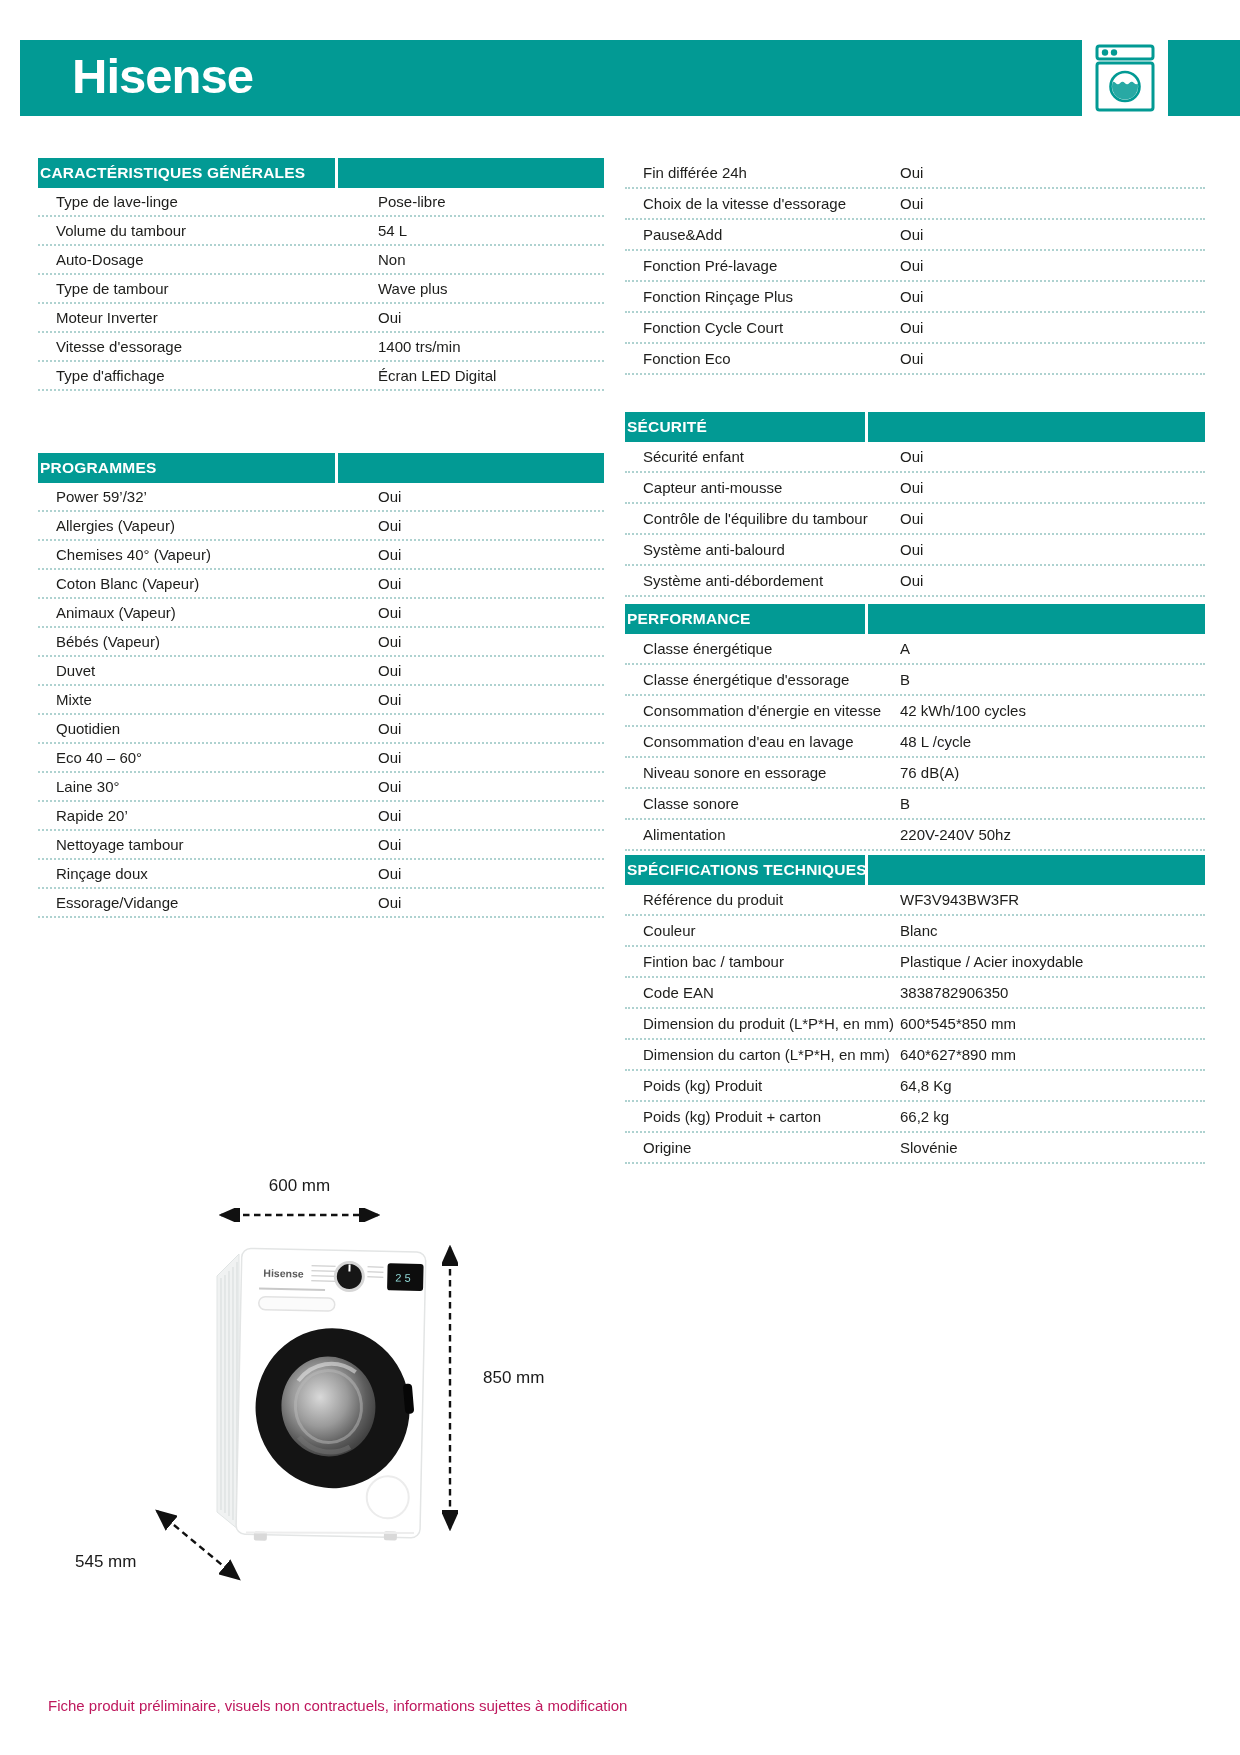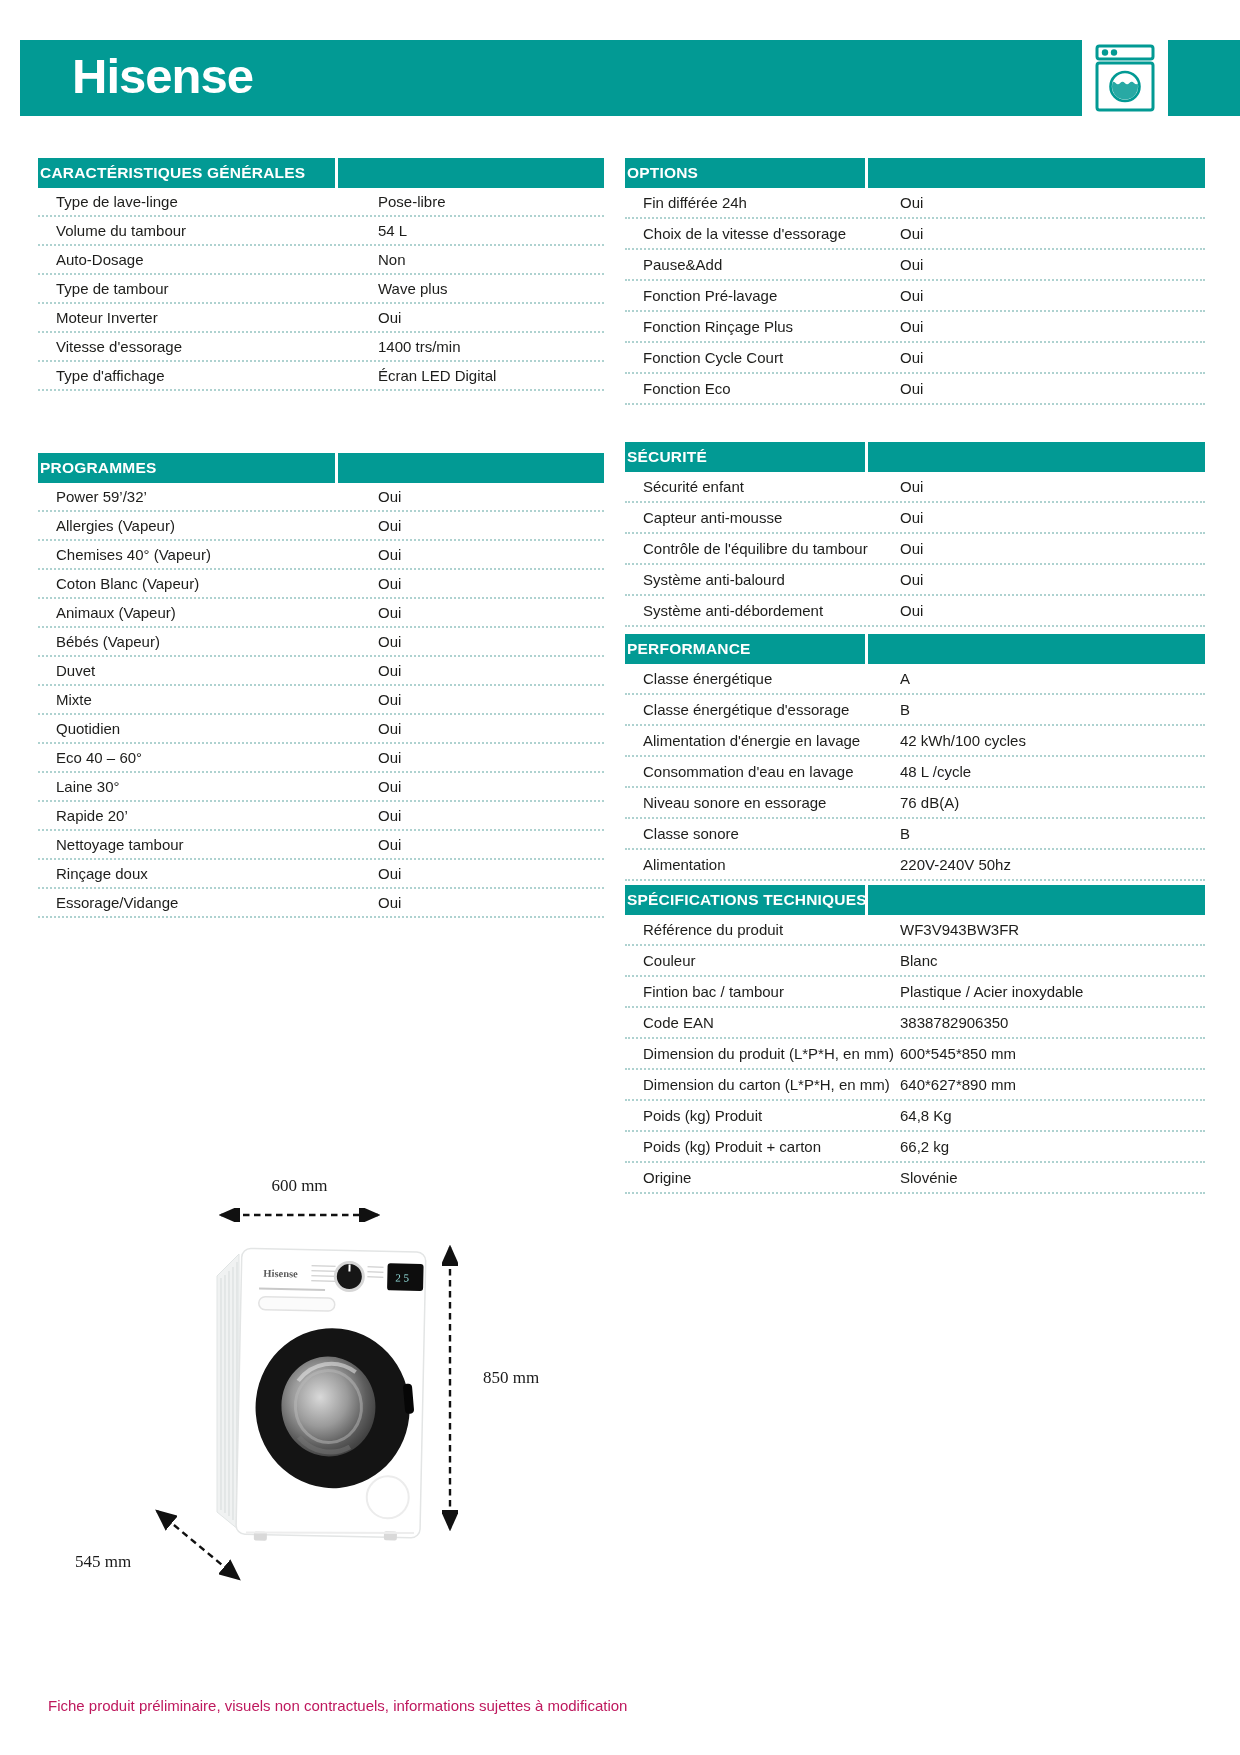--- a/index.html
+++ b/index.html
@@ -24,21 +24,21 @@
   .bar .vgap{width:3px;background:#ffffff;}
   .bar .cell2{flex:1;background:#029a94;}
   .t-row{display:flex;align-items:center;border-bottom:2px dotted #aed2d0;font-size:15px;}
   .col-left .t-row{height:27px;}
   .col-right .t-row{height:29px;}
   .t-row .lbl{padding-left:18px;box-sizing:border-box;white-space:nowrap;}
   .col-left .t-row .lbl{width:340px;}
   .col-right .t-row .lbl{width:275px;}
   .t-row .val{flex:1;white-space:nowrap;}
   
-  .figure{position:absolute;left:70px;top:1170px;width:540px;height:490px;font-family:Liberation Serif, serif;}
+  .figure{position:absolute;left:70px;top:1170px;width:540px;height:490px;}
   .dim-label{position:absolute;font-size:17px;color:#1a1a1a;white-space:nowrap;}
   .dim-600{left:147px;top:6px;width:165px;text-align:center;}
   .dim-850{left:413px;top:198px;}
   .dim-545{left:5px;top:382px;}
   .arrow-svg{position:absolute;}
   .h-arrow{left:147px;top:38px;}
   .v-arrow{left:372px;top:72px;}
   .d-arrow{left:80px;top:334px;}
   .machine{position:absolute;left:135px;top:68px;}
   
@@ -191,25 +191,20 @@
   <div class="t-row">
     <span class="lbl">Essorage/Vidange</span>
     <span class="val">Oui</span>
   </div>
 </div>
   </div>
 </div>
 
 <div class="col-right">
   <div class="spec-table">
-    <div class="bar">
-      <div class="cell1">OPTIONS</div>
-      <div class="vgap"></div>
-      <div class="cell2"></div>
-    </div>
     <div>
   <div class="t-row">
     <span class="lbl">Fin différée 24h</span>
     <span class="val">Oui</span>
   </div>
 
   <div class="t-row">
     <span class="lbl">Choix de la vitesse d'essorage</span>
     <span class="val">Oui</span>
   </div>
@@ -286,21 +281,21 @@
     <span class="lbl">Classe énergétique</span>
     <span class="val">A</span>
   </div>
 
   <div class="t-row">
     <span class="lbl">Classe énergétique d'essorage</span>
     <span class="val">B</span>
   </div>
 
   <div class="t-row">
-    <span class="lbl">Alimentation d'énergie en lavage</span>
+    <span class="lbl">Consommation d'énergie en vitesse</span>
     <span class="val">42 kWh/100 cycles</span>
   </div>
 
   <div class="t-row">
     <span class="lbl">Consommation d'eau en lavage</span>
     <span class="val">48 L /cycle</span>
   </div>
 
   <div class="t-row">
     <span class="lbl">Niveau sonore en essorage</span>

